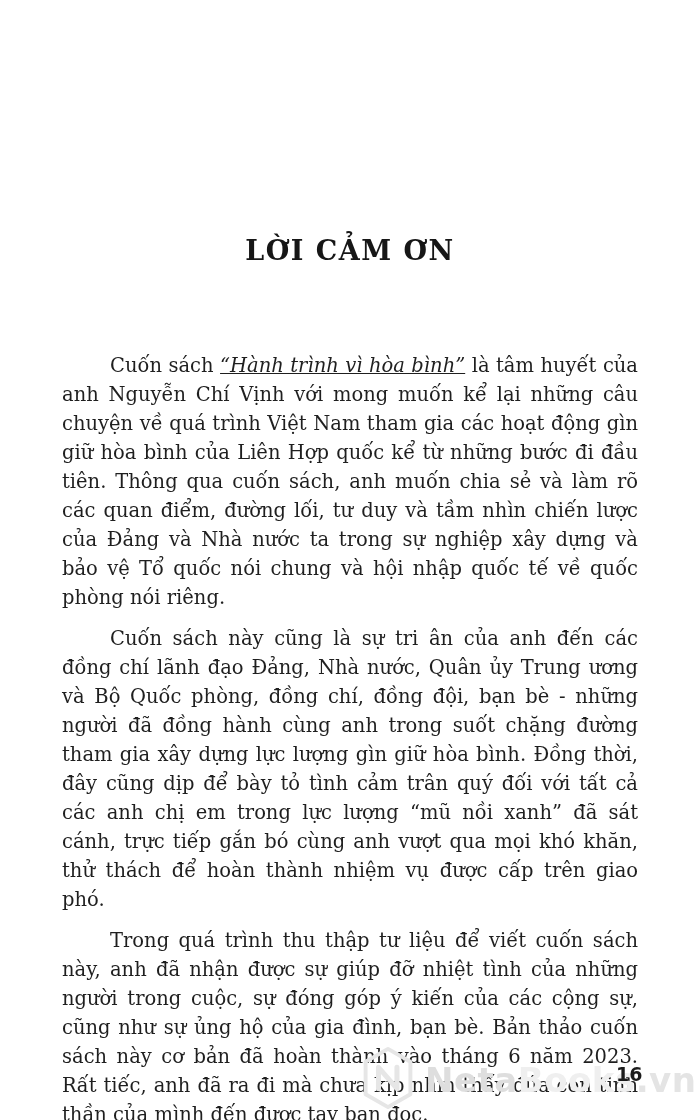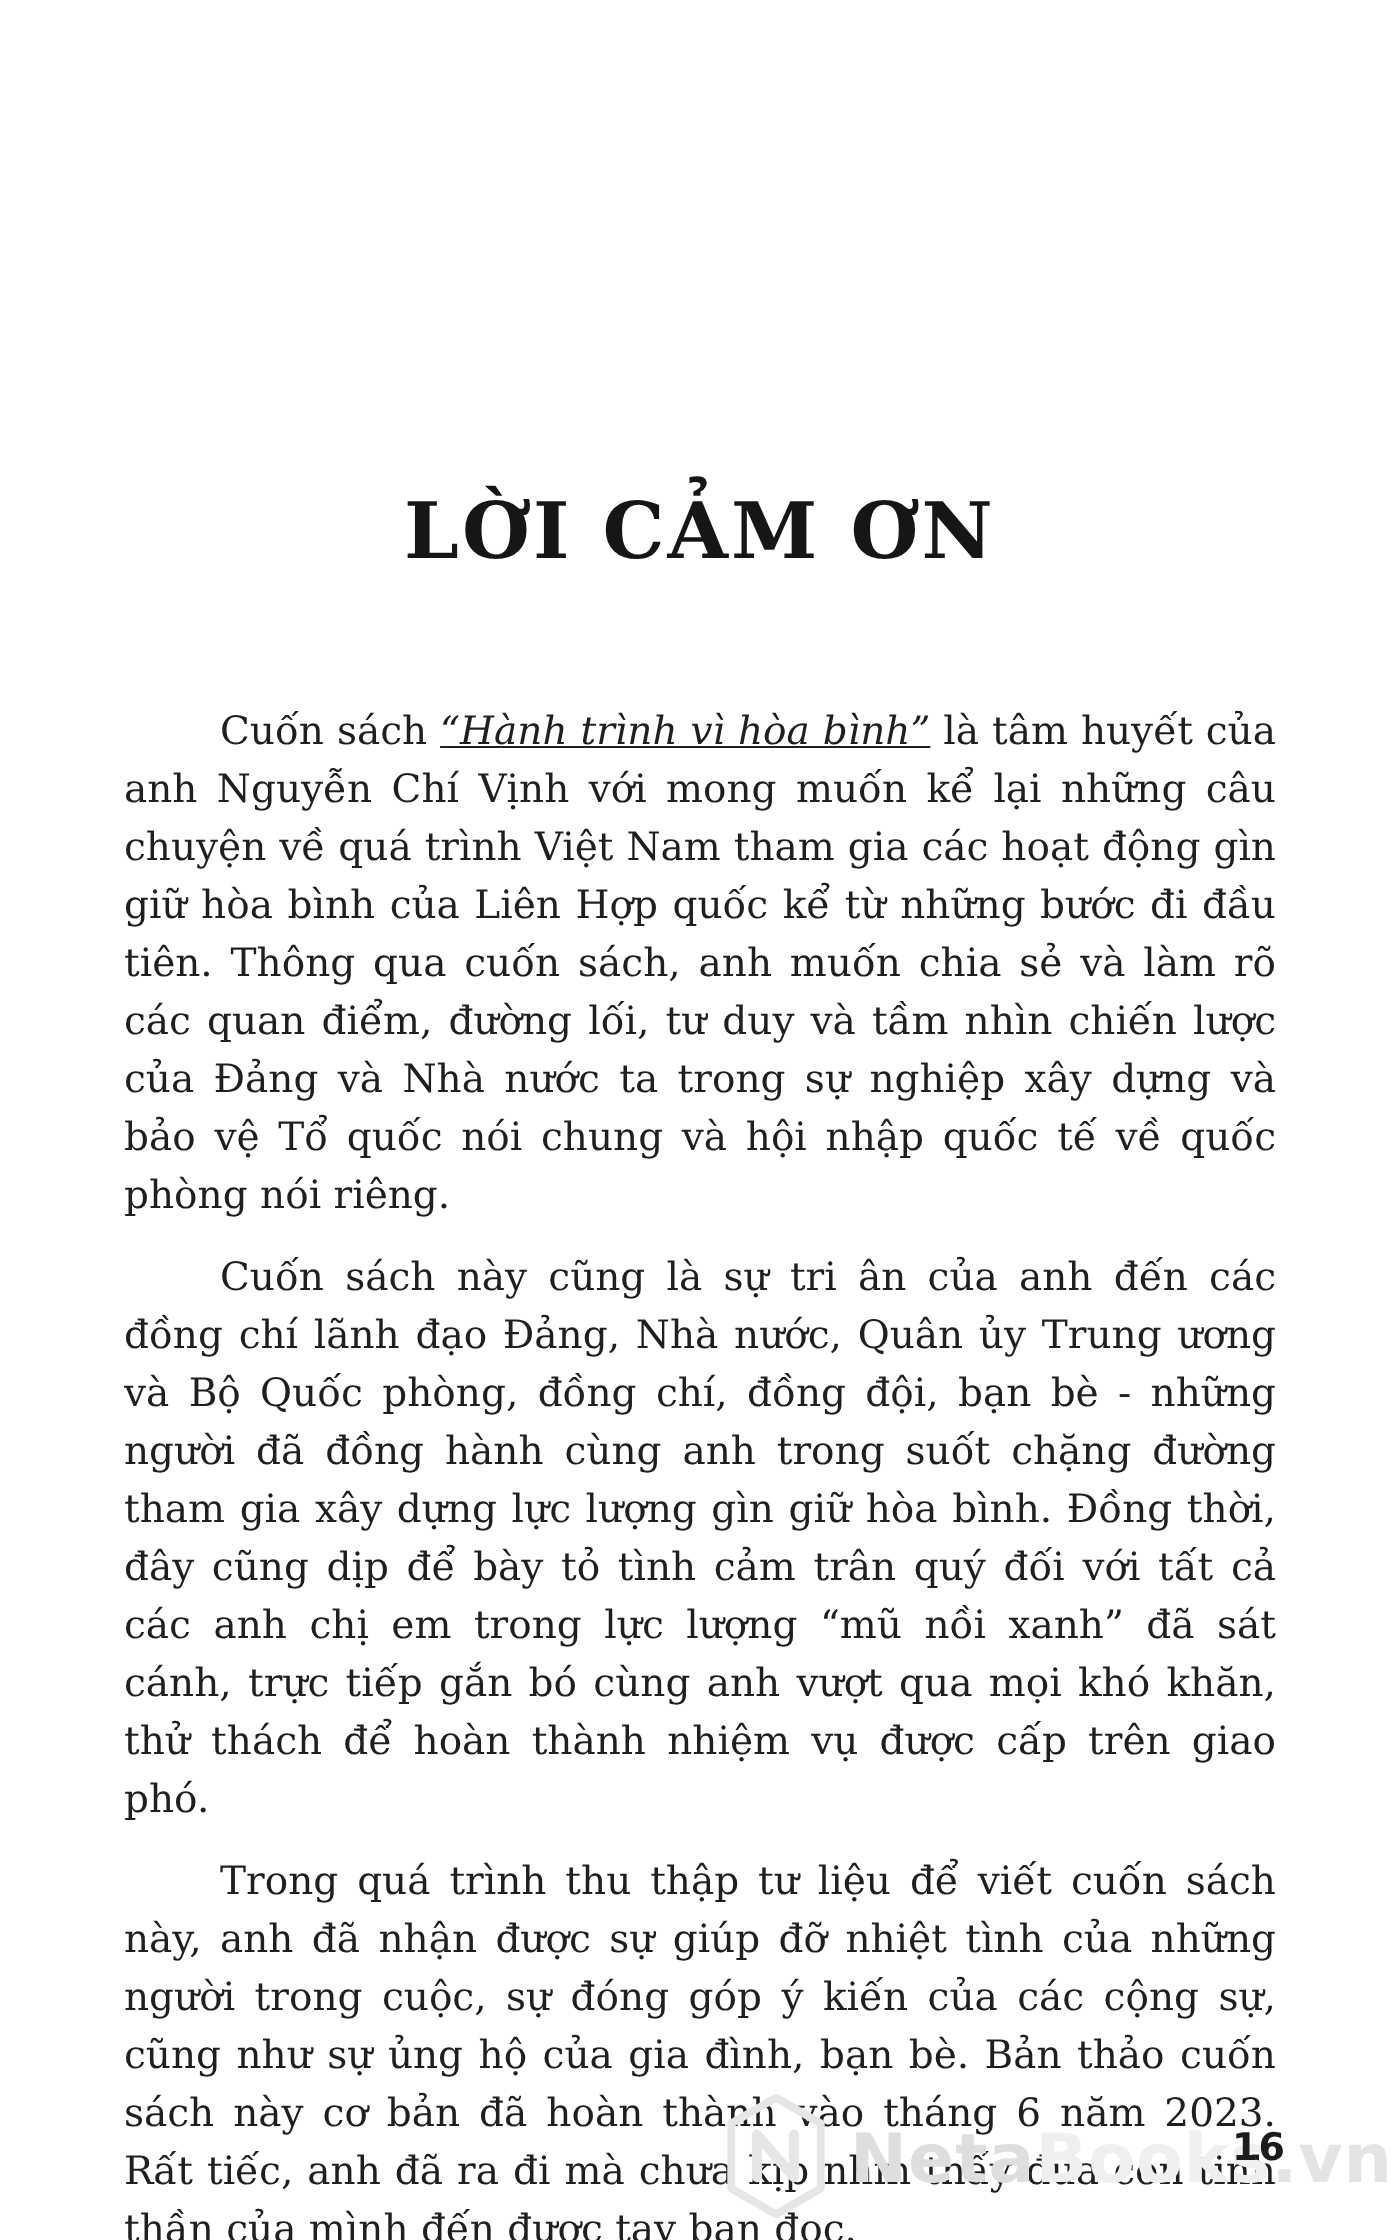--- a/index.html
+++ b/index.html
@@ -15,21 +15,21 @@
     overflow: hidden;
     font-family: "DejaVu Serif", "Liberation Serif", serif;
     color: #1f1f1f;
   }
   .chapter-title {
     position: absolute;
     top: 217px;
     left: 0;
     width: 700px;
     text-align: center;
-    font-size: 39px;
+    font-size: 27px;
     font-weight: bold;
     letter-spacing: 1.5px;
     color: #161616;
   }
   .body-text {
     position: absolute;
     top: 351px;
     left: 62px;
     width: 576px;
     font-size: 19.5px;

